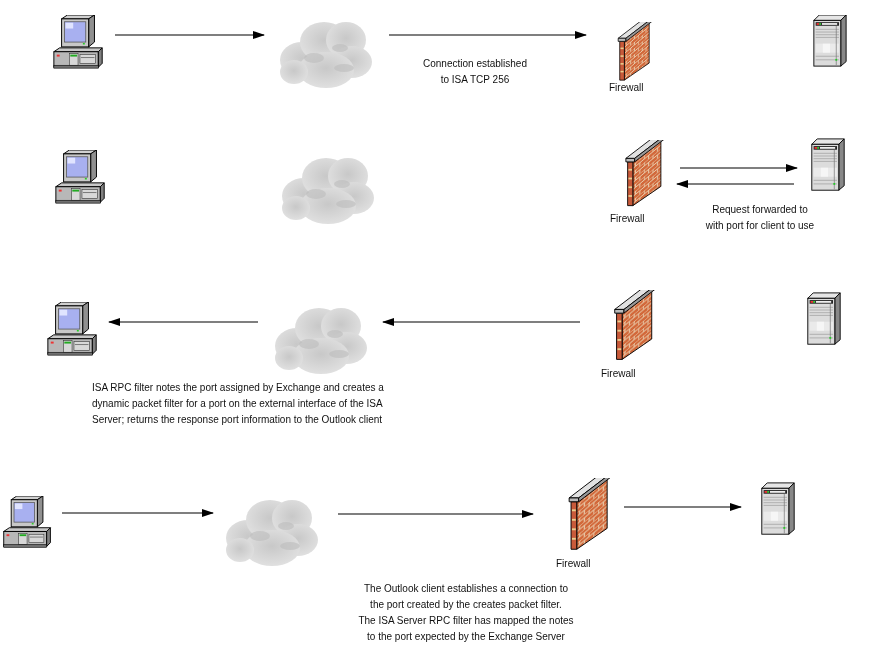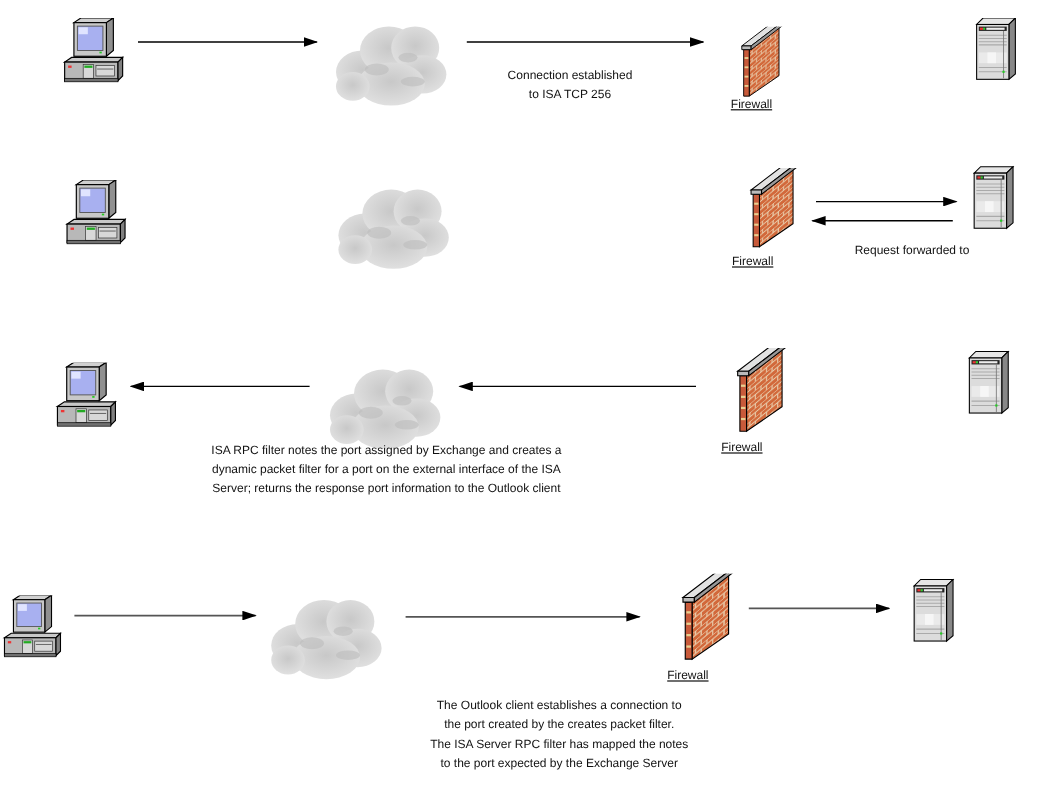--- a/index.html
+++ b/index.html
@@ -1,20 +1,20 @@
 <!DOCTYPE html>
 <html><head>
   <meta charset="utf-8">
   <style>
     html, body { margin: 0; padding: 0; background: #ffffff; }
     body { width: 872px; height: 659px; position: relative; overflow: hidden;
            font-family: "Liberation Sans", sans-serif; color: #000; }
     .icon { position: absolute; }
     .caption { position: absolute; font-size: 10px; line-height: 16px; text-align: center; color: #111; }
-    .fw-label { position: absolute; font-size: 10px; color: #111; text-decoration: underline; }
+    .fw-label { position: absolute; font-size: 10px; color: #111; }
     svg.arrows { position: absolute; left: 0; top: 0; }
   </style>
 </head>
 <body>
 
 <svg width="0" height="0" style="position:absolute">
   <defs>
     <symbol id="sym-pc" viewBox="0 0 60 60">
 
       <polygon points="12,4 40,4 46,0 18,0" fill="#d0d0d0" stroke="#000" stroke-width="1"></polygon>
@@ -144,38 +144,39 @@
     </svg>
   <svg class="icon" style="left:620px;top:140px" width="52" height="70" viewBox="0 -10 50 80">
       <use href="#sym-firewall" width="50" height="80" y="-10"></use>
     </svg>
   <span class="fw-label" style="left:610px;top:213px">Firewall</span>
   <svg class="icon" style="left:810px;top:138px" width="36" height="54">
       <use href="#sym-server"></use>
     </svg>
   <div class="caption" style="left:648px;top:202px;width:224px">
     <div>Request forwarded to</div>
+    <div>with port for client to use</div>
   </div>
 </section>
 
 <section>
   <svg class="icon" style="left:44px;top:302px" width="58" height="58">
       <use href="#sym-pc"></use>
     </svg>
   <svg class="icon" style="left:265px;top:298px" width="108" height="80">
       <use href="#sym-cloud"></use>
     </svg>
   <svg class="icon" style="left:610px;top:290px" width="52" height="74" viewBox="0 -10 50 80">
       <use href="#sym-firewall" width="50" height="80" y="-10"></use>
     </svg>
   <span class="fw-label" style="left:601px;top:368px">Firewall</span>
   <svg class="icon" style="left:806px;top:292px" width="36" height="54">
       <use href="#sym-server"></use>
     </svg>
-  <div class="caption" style="left:92px;top:368px;width:460px;text-align:center">
+  <div class="caption" style="left:92px;top:380px;width:460px;text-align:left">
     <div>ISA RPC filter notes the port assigned by Exchange and creates a</div>
     <div>dynamic packet filter for a port on the external interface of the ISA</div>
     <div>Server; returns the response port information to the Outlook client</div>
   </div>
 </section>
 
 <section>
   <svg class="icon" style="left:0px;top:496px" width="56" height="56">
       <use href="#sym-pc"></use>
     </svg>

